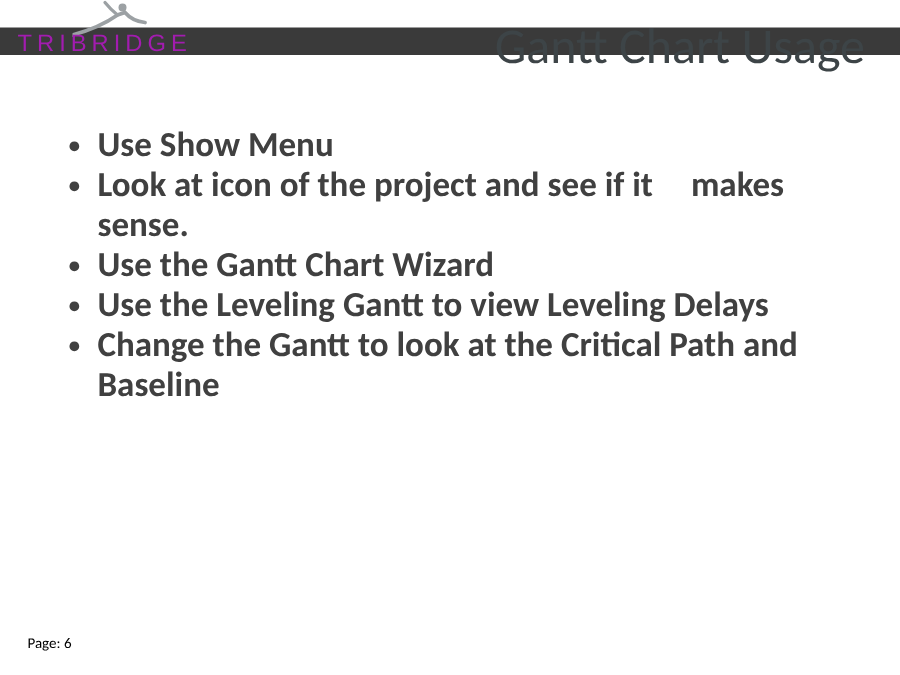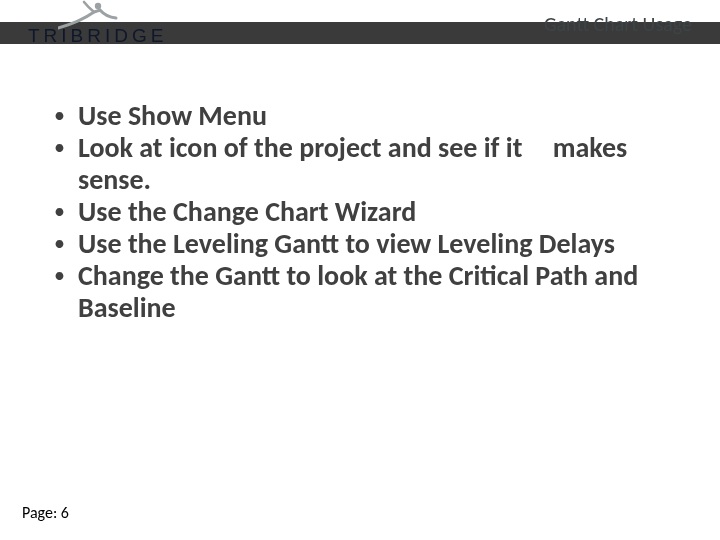--- a/index.html
+++ b/index.html
@@ -34,33 +34,33 @@
   }
   .logo-figure {
     position: absolute;
     left: 50px;
     top: -2px;
     width: 60px;
     height: 34px;
   }
   .logo-text {
     position: absolute;
-    left: 20px;
+    left: 6px;
     top: 25px;
     font-family: "Trebuchet MS", Arial, sans-serif;
     font-size: 19px;
     letter-spacing: 4px;
-    color: #0f172a;
+    color: #a21caf;
     font-weight: 400;
   }
   .title-text {
     position: absolute;
     right: 28px;
     top: 12px;
-    font-size: 20px;
+    font-size: 40px;
     color: #3d4447;
     font-weight: 400;
   }
   .content {
     position: absolute;
     left: 48px;
     top: 100px;
     right: 40px;
   }
   ul.bullets {
@@ -85,21 +85,21 @@
     font-size: 22px;
     line-height: 32px;
   }
   .underline {
     margin-left: 24px;
   }
   .footer {
     position: absolute;
     left: 22px;
     bottom: 18px;
-    font-size: 16px;
+    font-size: 12px;
     color: #000;
   }
 </style>
 </head>
 <body>
 
 <div class="header">
   <div class="header-bar"></div>
   <div class="logo-block">
     <svg class="logo-figure" viewBox="0 0 60 34">
@@ -109,21 +109,21 @@
     </svg>
     <div class="logo-text">TRIBRIDGE</div>
   </div>
   <div class="title-text">Gantt Chart Usage</div>
 </div>
 
 <div class="content">
   <ul class="bullets">
     <li><span>Use Show Menu</span></li>
     <li><span>Look at icon of the project and see if it </span><span class="underline">makes sense.</span></li>
-    <li><span>Use the Change Chart Wizard</span></li>
+    <li><span>Use the Gantt Chart Wizard</span></li>
     <li><span>Use the Leveling Gantt to view Leveling Delays</span></li>
     <li><span>Change the Gantt to look at the Critical Path and Baseline</span></li>
   </ul>
 </div>
 
 <div class="footer">
   <span>Page: 6</span>
 </div>
 
 </body></html>

